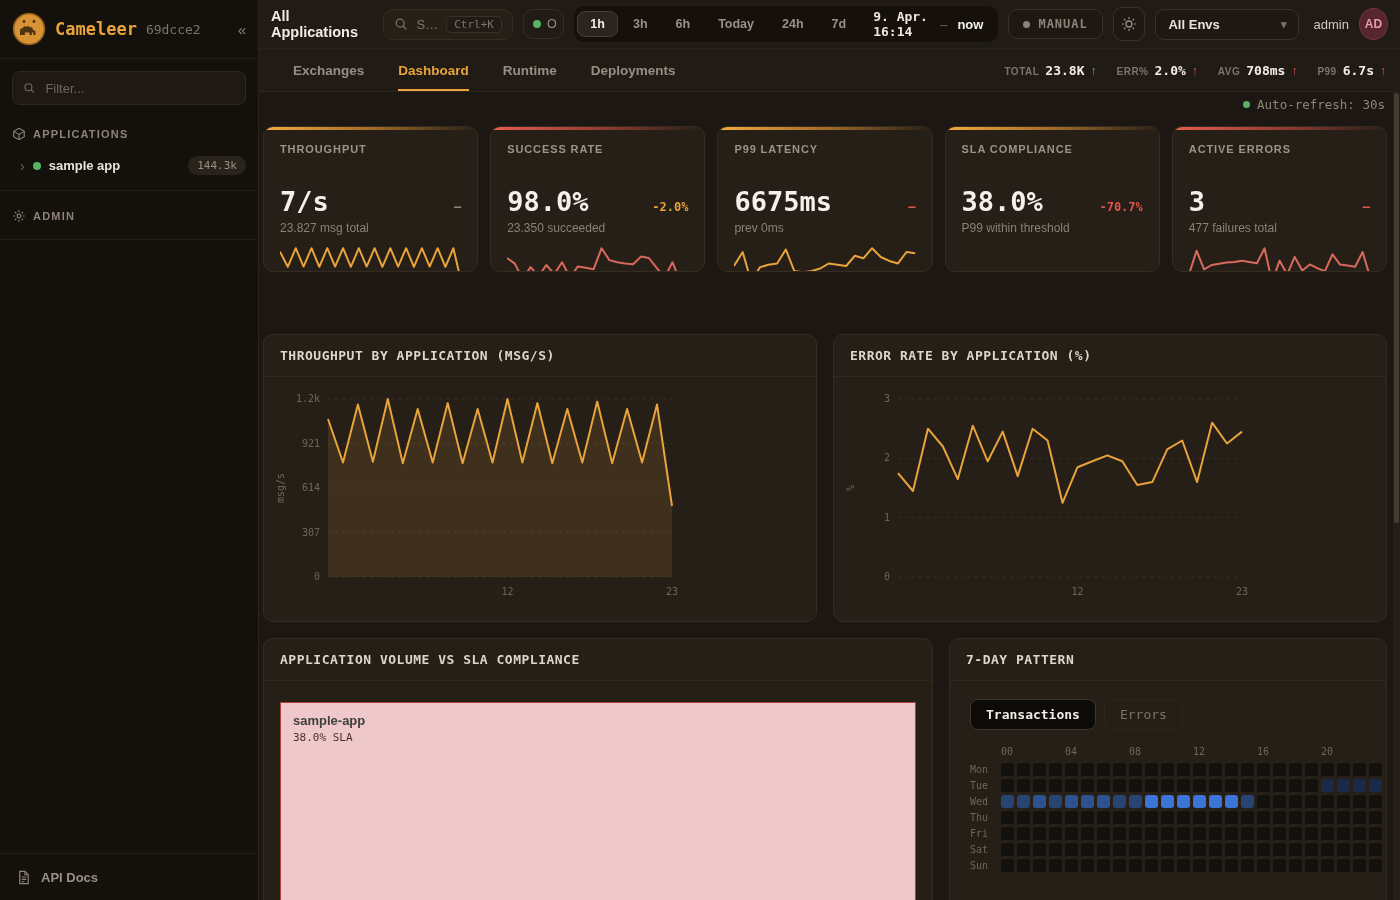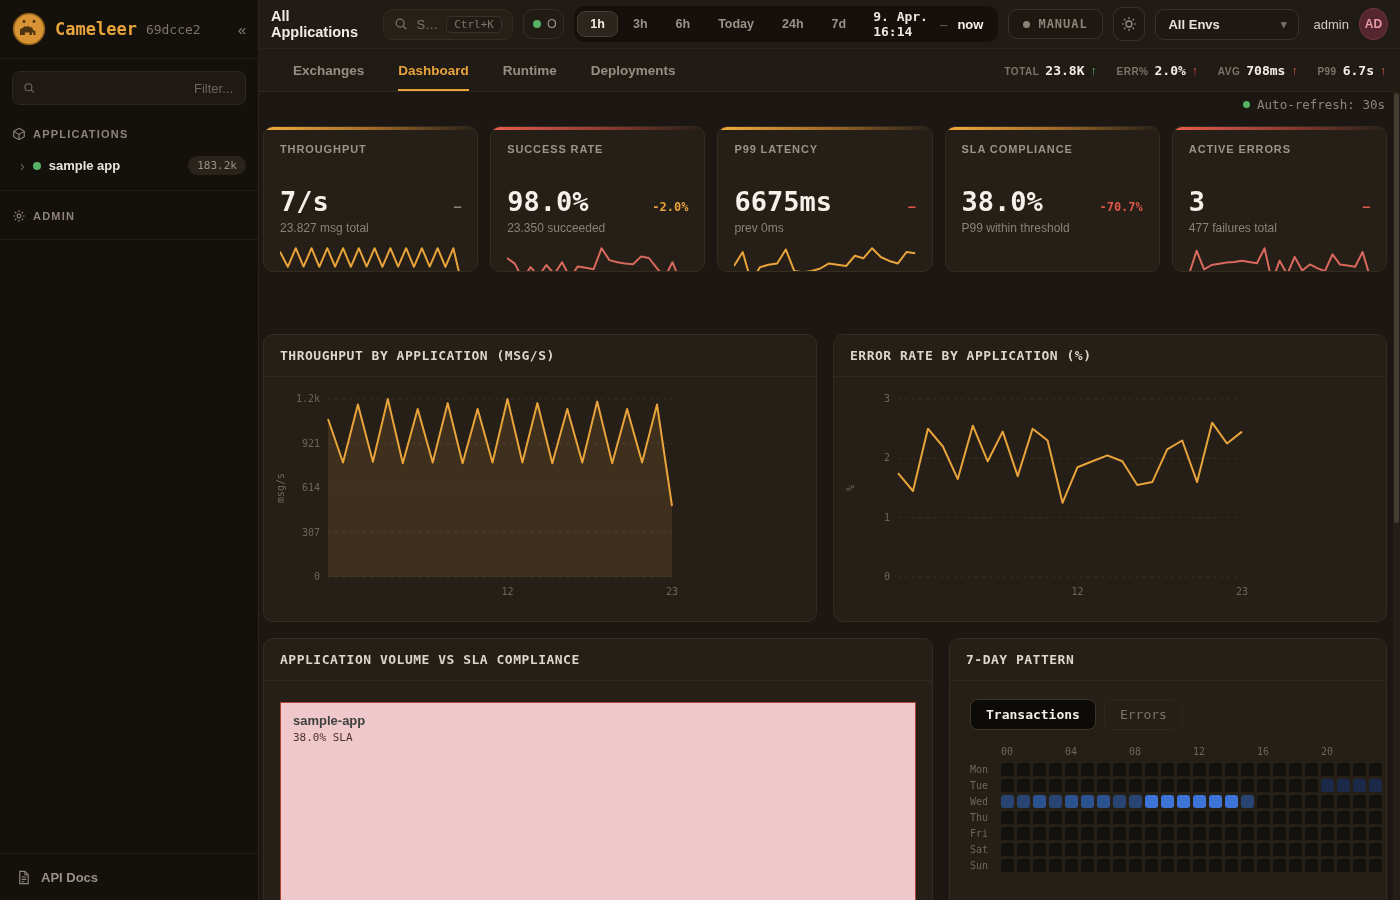--- a/index.html
+++ b/index.html
@@ -12,21 +12,21 @@
            display:flex;flex-direction:column;}
   .sb-header{height:58px;display:flex;align-items:center;gap:9px;padding:0 12px;border-bottom:1px solid #241d16;}
   .logo{width:34px;height:34px;flex:none;}
   .brand{font-family:"DejaVu Sans Mono",monospace;font-weight:bold;font-size:17px;color:#e8a33b;}
   .version{font-family:"DejaVu Sans Mono",monospace;font-size:13px;color:#7d7469;}
   .collapse{margin-left:auto;color:#8d8378;font-size:15px;cursor:pointer;}
   .sb-filter{padding:12px;}
   .filter-box{display:flex;align-items:center;gap:8px;height:32px;background:#1e1913;border:1px solid #2e2720;
               border-radius:8px;padding:0 10px;}
   .filter-box input{background:transparent;border:none;outline:none;color:#cfc9c1;font-size:13px;width:100%;
-              font-family:"Liberation Sans",sans-serif;text-align:right;}
+              font-family:"Liberation Sans",sans-serif;}
   .filter-box input::placeholder{color:#6e665c;}
   .sb-sec-head{display:flex;align-items:center;gap:7px;padding:10px 12px 8px 12px;color:#8d8378;
                font-size:11px;font-weight:bold;letter-spacing:1.2px;}
   .app-row{display:flex;align-items:center;gap:8px;padding:7px 12px 7px 20px;cursor:pointer;}
   .chev{color:#6e665c;font-size:14px;line-height:1;}
   .dot{width:8px;height:8px;border-radius:50%;background:#56b365;flex:none;}
   .app-name{font-size:13px;font-weight:600;color:#e8e3db;}
   .badge{margin-left:auto;background:#29231c;border-radius:10px;padding:3px 9px;font-family:"DejaVu Sans Mono",monospace;
          font-size:11px;color:#9a9188;}
   .sb-divider{height:1px;background:#241d16;margin:8px 0;}
@@ -165,21 +165,21 @@
       <svg width="14" height="14" viewBox="0 0 16 16">
         <path d="M8 1.5 L14 5 v6 L8 14.5 L2 11 V5 Z" fill="none" stroke="#8d8378" stroke-width="1.3"></path>
         <path d="M2 5 L8 8.5 L14 5 M8 8.5 V14.5" fill="none" stroke="#8d8378" stroke-width="1.3"></path>
       </svg>
       <span>APPLICATIONS</span>
     </div>
     <div class="app-row">
       <span class="chev">›</span>
       <span class="dot"></span>
       <span class="app-name">sample app</span>
-      <span class="badge">183.2k</span>
+      <span class="badge">144.3k</span>
     </div>
 
     <div class="sb-divider"></div>
 
     <div class="sb-sec-head">
       <svg width="14" height="14" viewBox="0 0 16 16">
         <circle cx="8" cy="8" r="2.2" fill="none" stroke="#8d8378" stroke-width="1.3"></circle>
         <path d="M8 1.5 V3.6 M8 12.4 V14.5 M1.5 8 H3.6 M12.4 8 H14.5 M3.4 3.4 L4.9 4.9 M11.1 11.1 L12.6 12.6 M12.6 3.4 L11.1 4.9 M4.9 11.1 L3.4 12.6" stroke="#8d8378" stroke-width="1.3"></path>
       </svg>
       <span>ADMIN</span>

